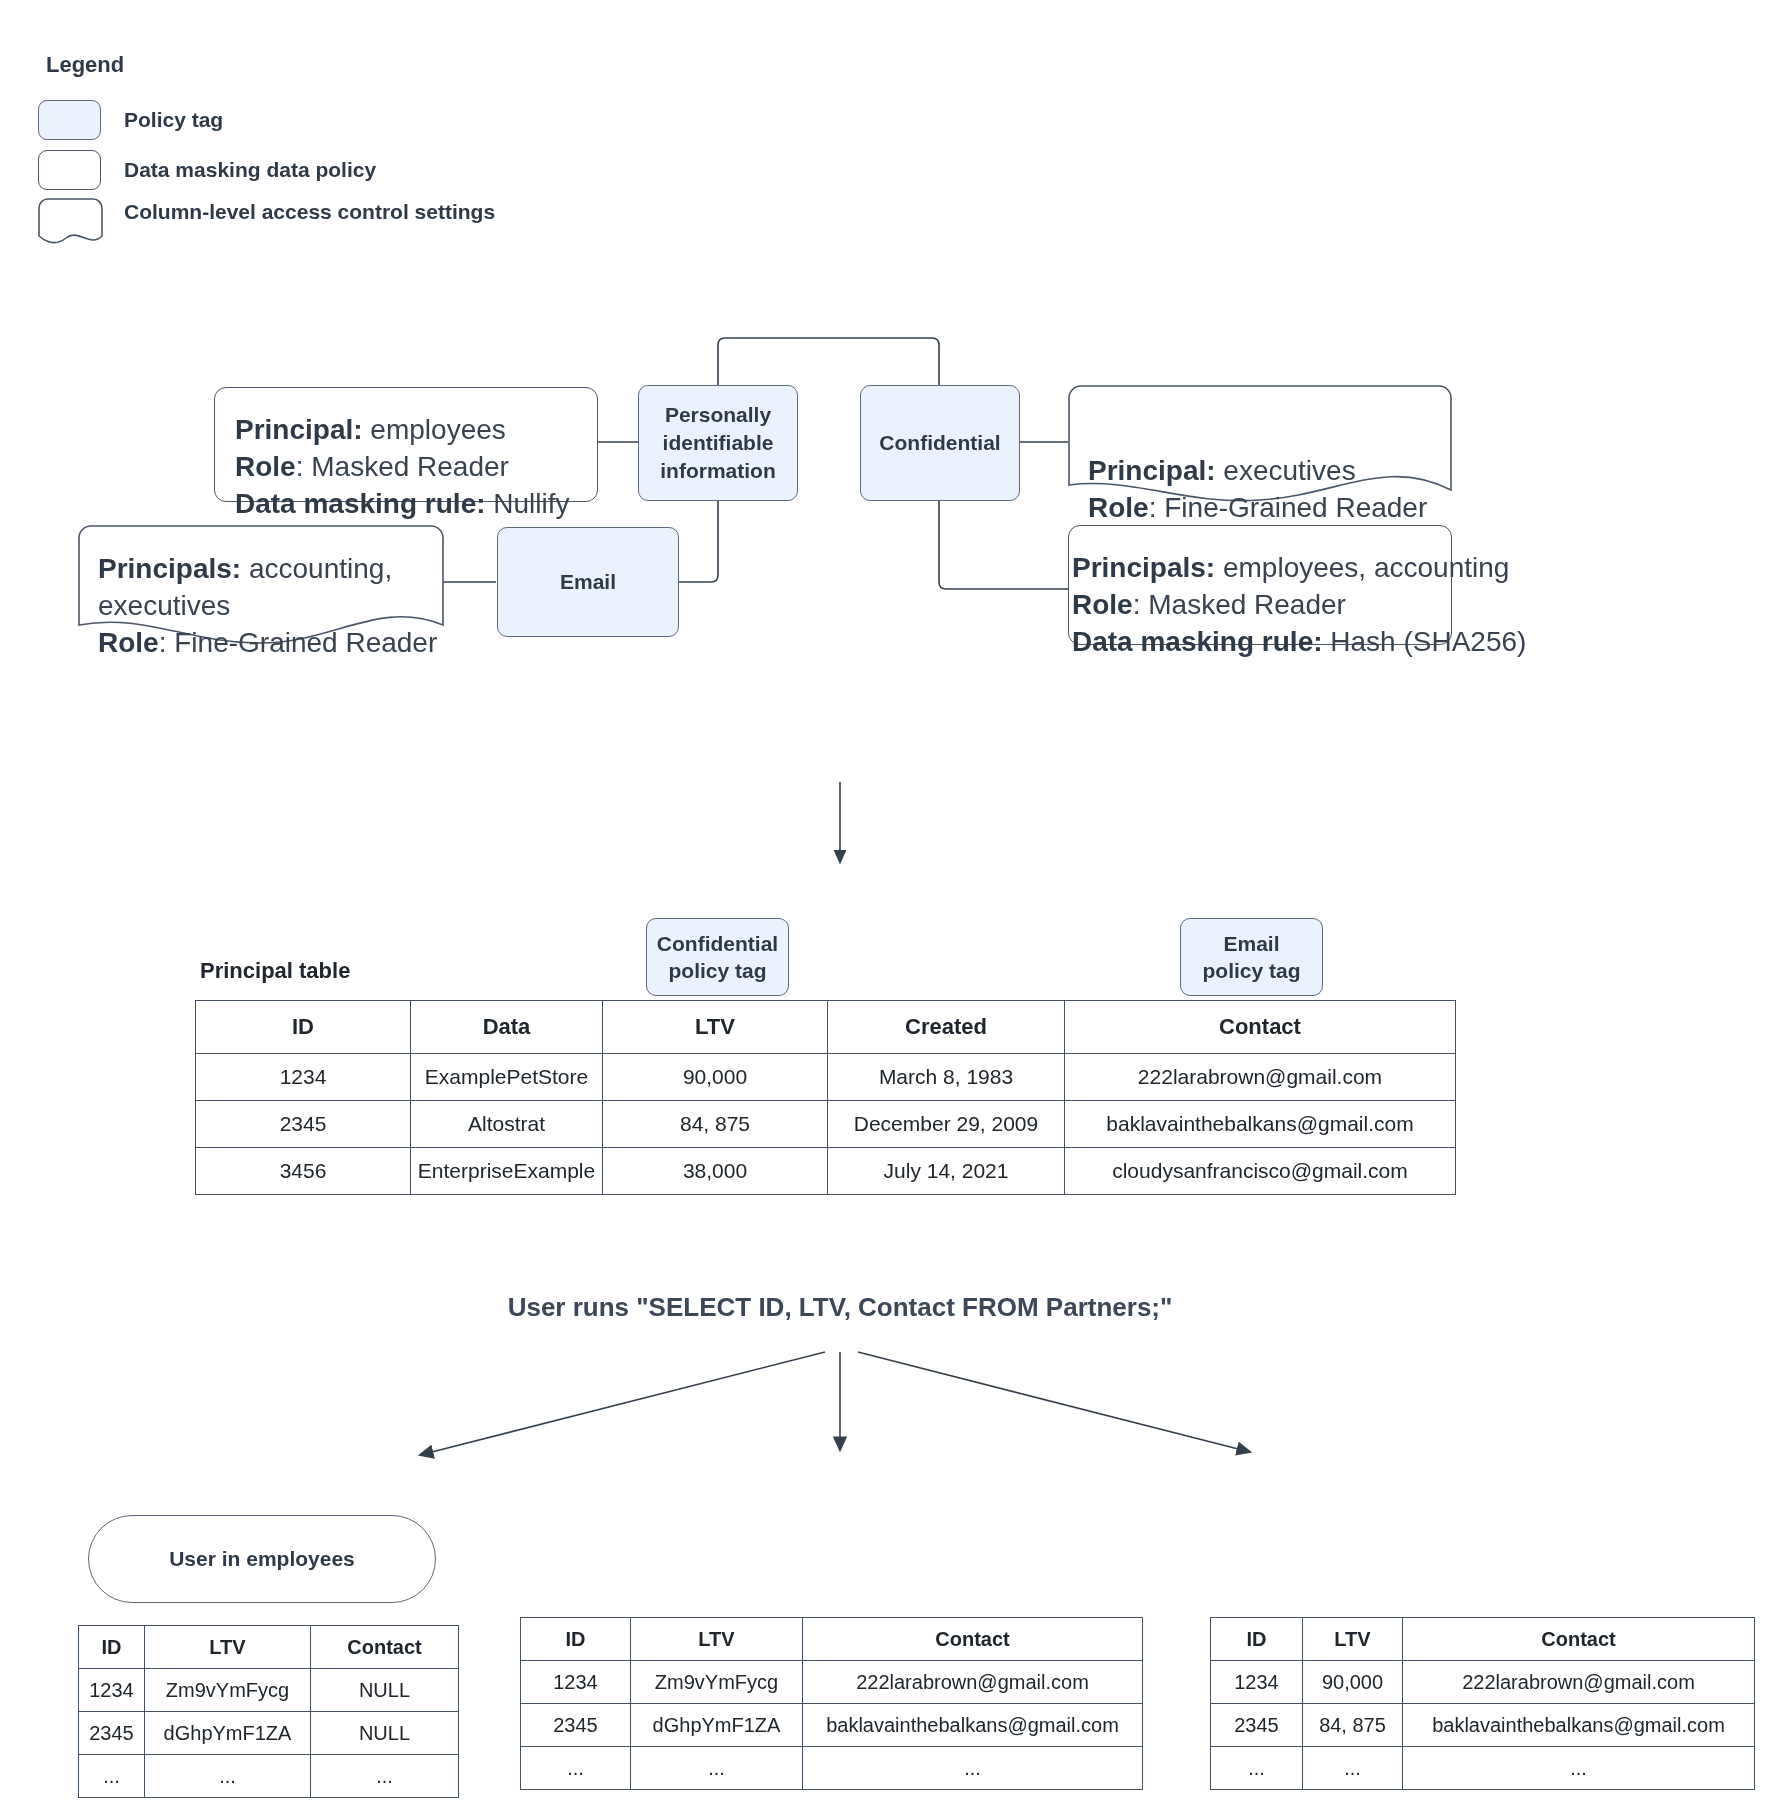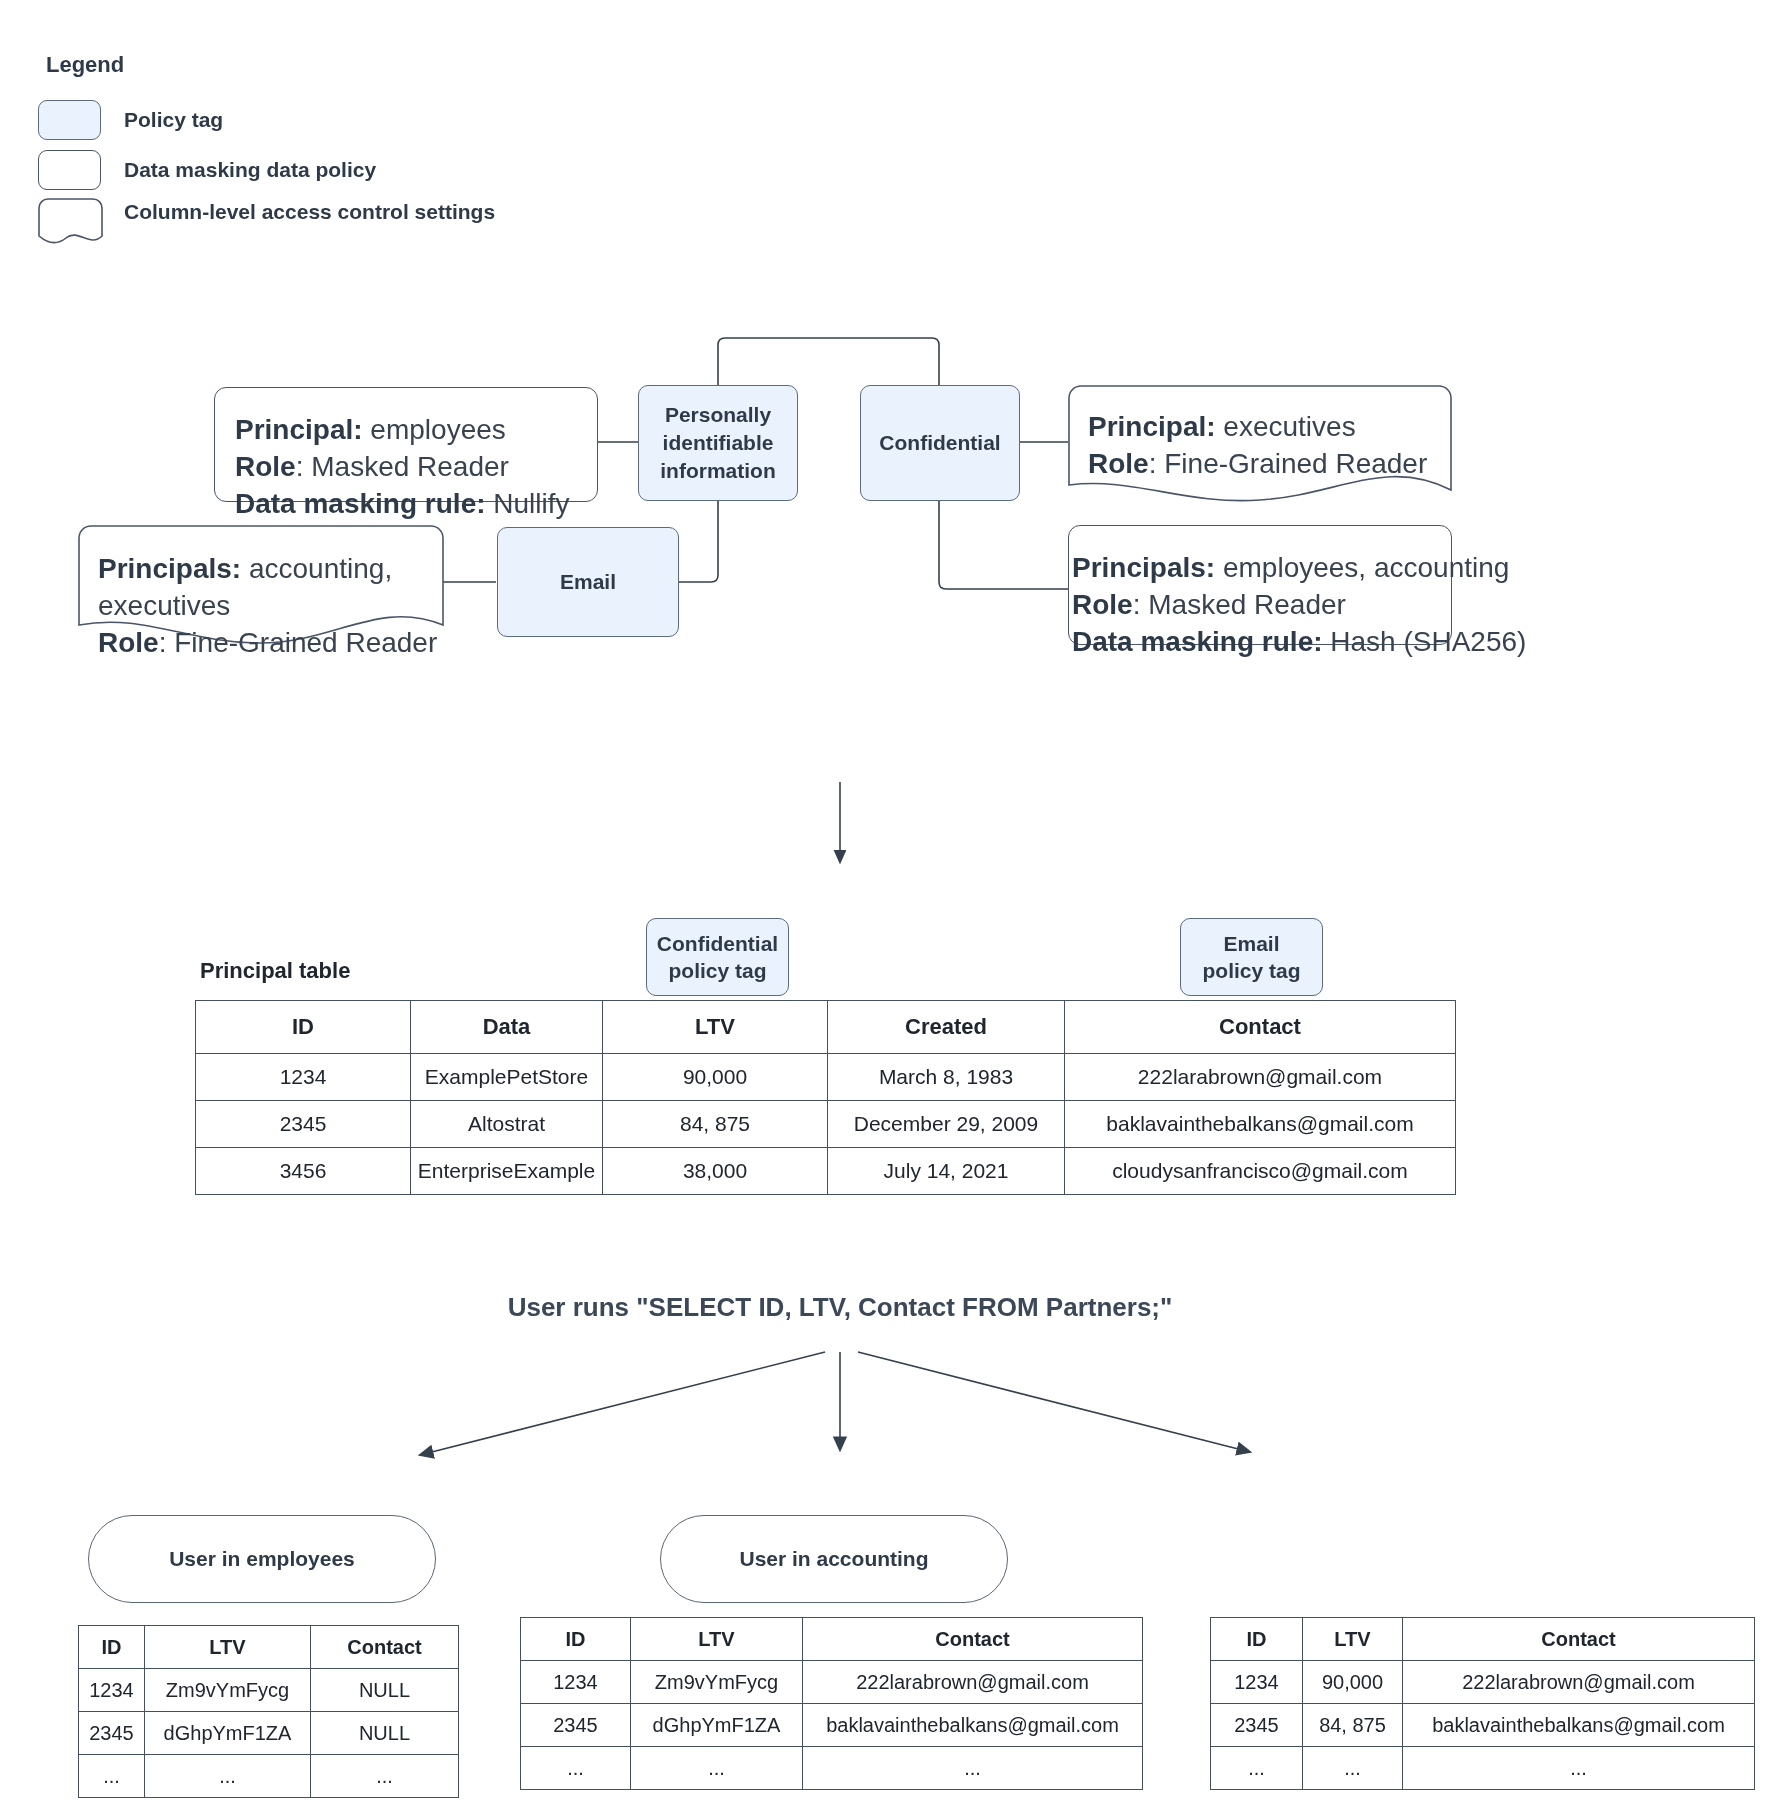--- a/index.html
+++ b/index.html
@@ -177,21 +177,21 @@
       <div class="ln"><b>Principals:</b><span> accounting, executives</span></div>
       <div class="ln"><b>Role</b><span>: Fine-Grained Reader</span></div>
     </div>
   </div>
 
   <div class="abs wavybox" style="left:1068px;top:385px;width:384px;height:120px;">
     <svg width="384" height="120">
       <path d="M1,13 A12,12 0 0 1 13,1 L371,1 A12,12 0 0 1 383,13 L383,105
                C318,72 270,110 192,115 C116,120 66,92 1,100 Z" fill="#ffffff" stroke="#4a5568" stroke-width="1.6"></path>
     </svg>
-    <div class="txt" style="padding:24px 0 0 20px;">
+    <div class="txt" style="padding:24px 0 0 20px;margin-top:44px;">
       <div class="ln"><b>Principal:</b><span> executives</span></div>
       <div class="ln"><b>Role</b><span>: Fine-Grained Reader</span></div>
     </div>
   </div>
 
   <div class="abs policybox" style="left:1068px;top:525px;width:384px;height:120px;padding:24px 0 0 3px;">
     <div class="ln"><b>Principals:</b><span> employees, accounting</span></div>
     <div class="ln"><b>Role</b><span>: Masked Reader</span></div>
     <div class="ln"><b>Data masking rule:</b><span> Hash (SHA256)</span></div>
   </div>
@@ -307,23 +307,20 @@
         </tr>
         <tr>
           <td>...</td>
           <td>...</td>
           <td>...</td>
         </tr>
       </tbody>
     </table>
   </div>
 
-  <div class="abs pill" style="left:660px;top:1515px;width:348px;height:88px;">
-    <span>User in accounting</span>
-  </div>
   <div class="abs" style="left:520px;top:1617px;">
     <table class="grid res">
       <colgroup>
           <col style="width:110px">
           <col style="width:172px">
           <col style="width:340px">
         </colgroup>
       <thead>
         <tr>
           <th>ID</th>

